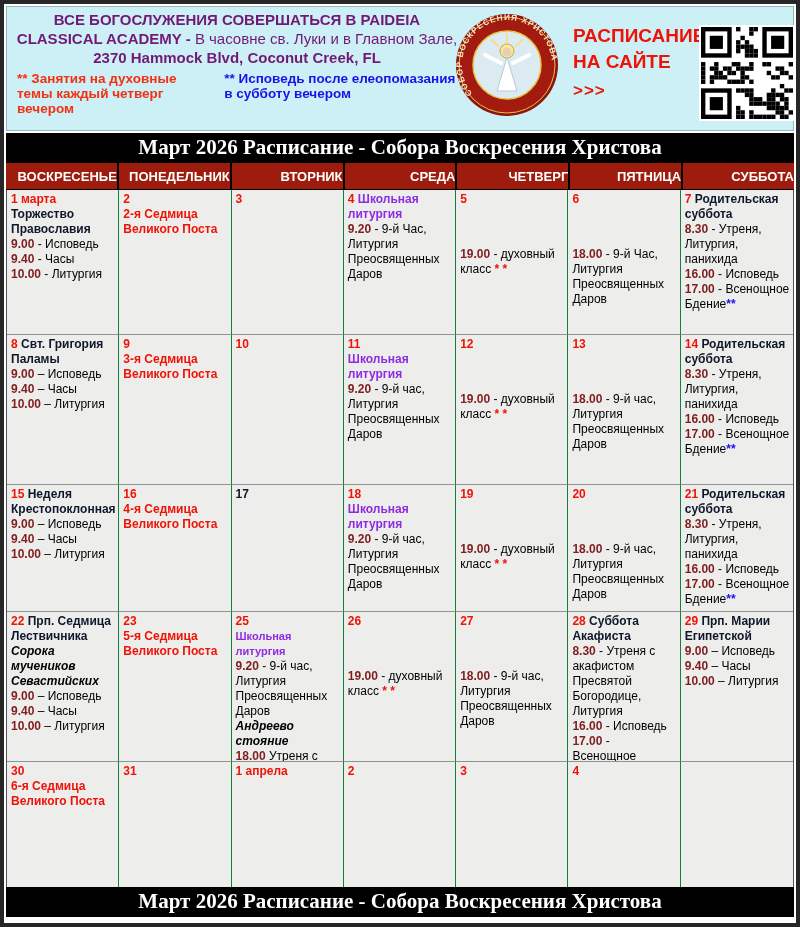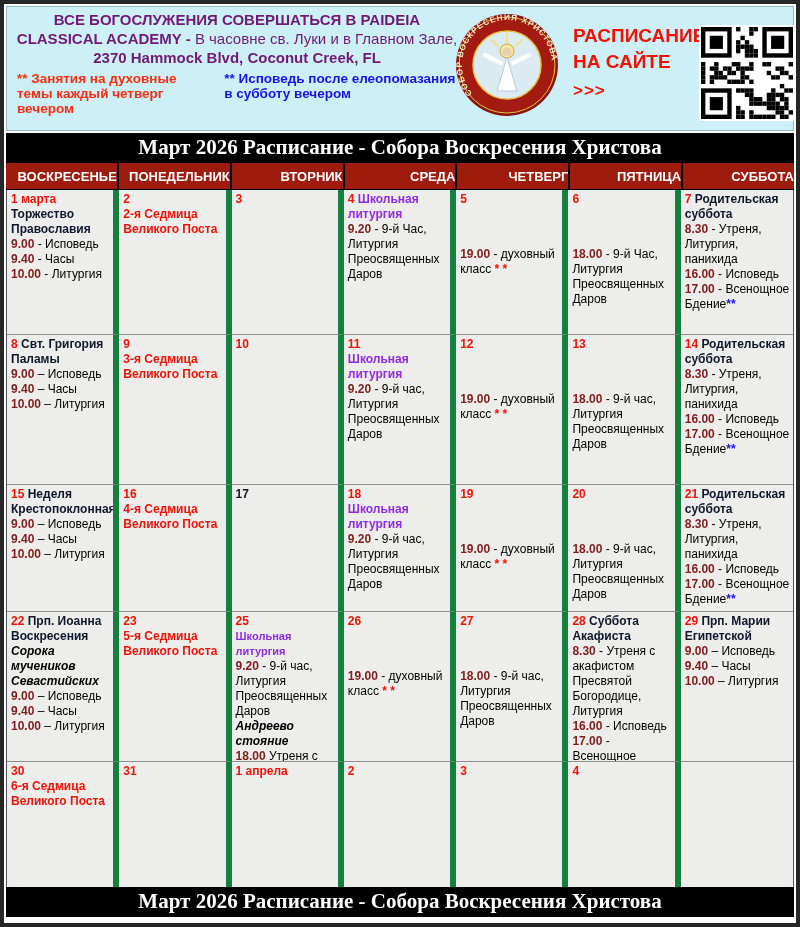--- a/index.html
+++ b/index.html
@@ -22,21 +22,21 @@
   
   .banner{background:#000;color:#fff;text-align:center;font-family:"Liberation Serif","DejaVu Serif",serif;font-weight:700;font-size:21px;line-height:1.0;padding:4px 0 5px 0;margin:0 2px;}
   .banner.bottom{position:absolute;left:0;right:0;bottom:6px;}
 
   
   .dayrow{display:grid;grid-template-columns:repeat(7,1fr);background:#000;gap:2px;margin:0 2px;padding-bottom:1px;}
   .dayhead{background:#9e1c0e;color:#fff;font-weight:700;font-size:13px;text-align:right;padding:6px 0 5px 0;white-space:nowrap;overflow:hidden;}
 
   
   .grid{display:grid;grid-template-columns:repeat(7,1fr);grid-template-rows:145px 150px 127px 150px 140px;margin:0 2px;border:1px solid #555;border-top:none;background:#ededec;}
-  .cell{border-right:6px solid #15803d;border-bottom:1px solid #909090;padding:2px 3px 0 4px;overflow:hidden;font-size:12px;line-height:1.25;color:#000;}
+  .cell{border-right:1px solid #15803d;border-bottom:1px solid #909090;padding:2px 3px 0 4px;overflow:hidden;font-size:12px;line-height:1.25;color:#000;}
   .cell:nth-child(7n){border-right:none;}
   .cline{margin:0;}
   .gap{height:40px;}
   .rd{color:#ef1306;font-weight:700;}
   .bk{color:#0f172a;font-weight:700;}
   .pu{color:#8e2ce2;font-weight:700;}
   .pus{color:#8e2ce2;font-weight:700;font-size:11px;}
   .bl{color:#7f1d1d;font-weight:700;}
   .tx{color:#000;}
   .it{color:#000;font-weight:700;font-style:italic;}
@@ -322,21 +322,21 @@
         <div class="gap"></div>
         <div class="cline"><span class="bl">18.00</span><span class="tx"> - 9-й час, Литургия Преосвященных Даров</span></div>
       </div>
       <div class="cell">
         <div class="cline"><span class="rd">21 </span><span class="bk">Родительская суббота</span></div>
         <div class="cline"><span class="bl">8.30</span><span class="tx"> - Утреня, Литургия, панихида</span></div>
         <div class="cline"><span class="bl">16.00</span><span class="tx"> - Исповедь</span></div>
         <div class="cline"><span class="bl">17.00</span><span class="tx"> - Всенощное Бдение</span><span class="blb">**</span></div>
       </div>
       <div class="cell">
-        <div class="cline"><span class="rd">22 </span><span class="bk">Прп. Иоанна Воскресения</span></div>
+        <div class="cline"><span class="rd">22 </span><span class="bk">Прп. Седмица Лествичника</span></div>
         <div class="cline"><span class="it">Сорока мучеников Севастийских</span></div>
         <div class="cline"><span class="bl">9.00</span><span class="tx"> – Исповедь</span></div>
         <div class="cline"><span class="bl">9.40</span><span class="tx"> – Часы</span></div>
         <div class="cline"><span class="bl">10.00</span><span class="tx"> – Литургия</span></div>
       </div>
       <div class="cell">
         <div class="cline"><span class="rd">23</span></div>
         <div class="cline"><span class="rd">5-я Седмица Великого Поста</span></div>
       </div>
       <div class="cell">

